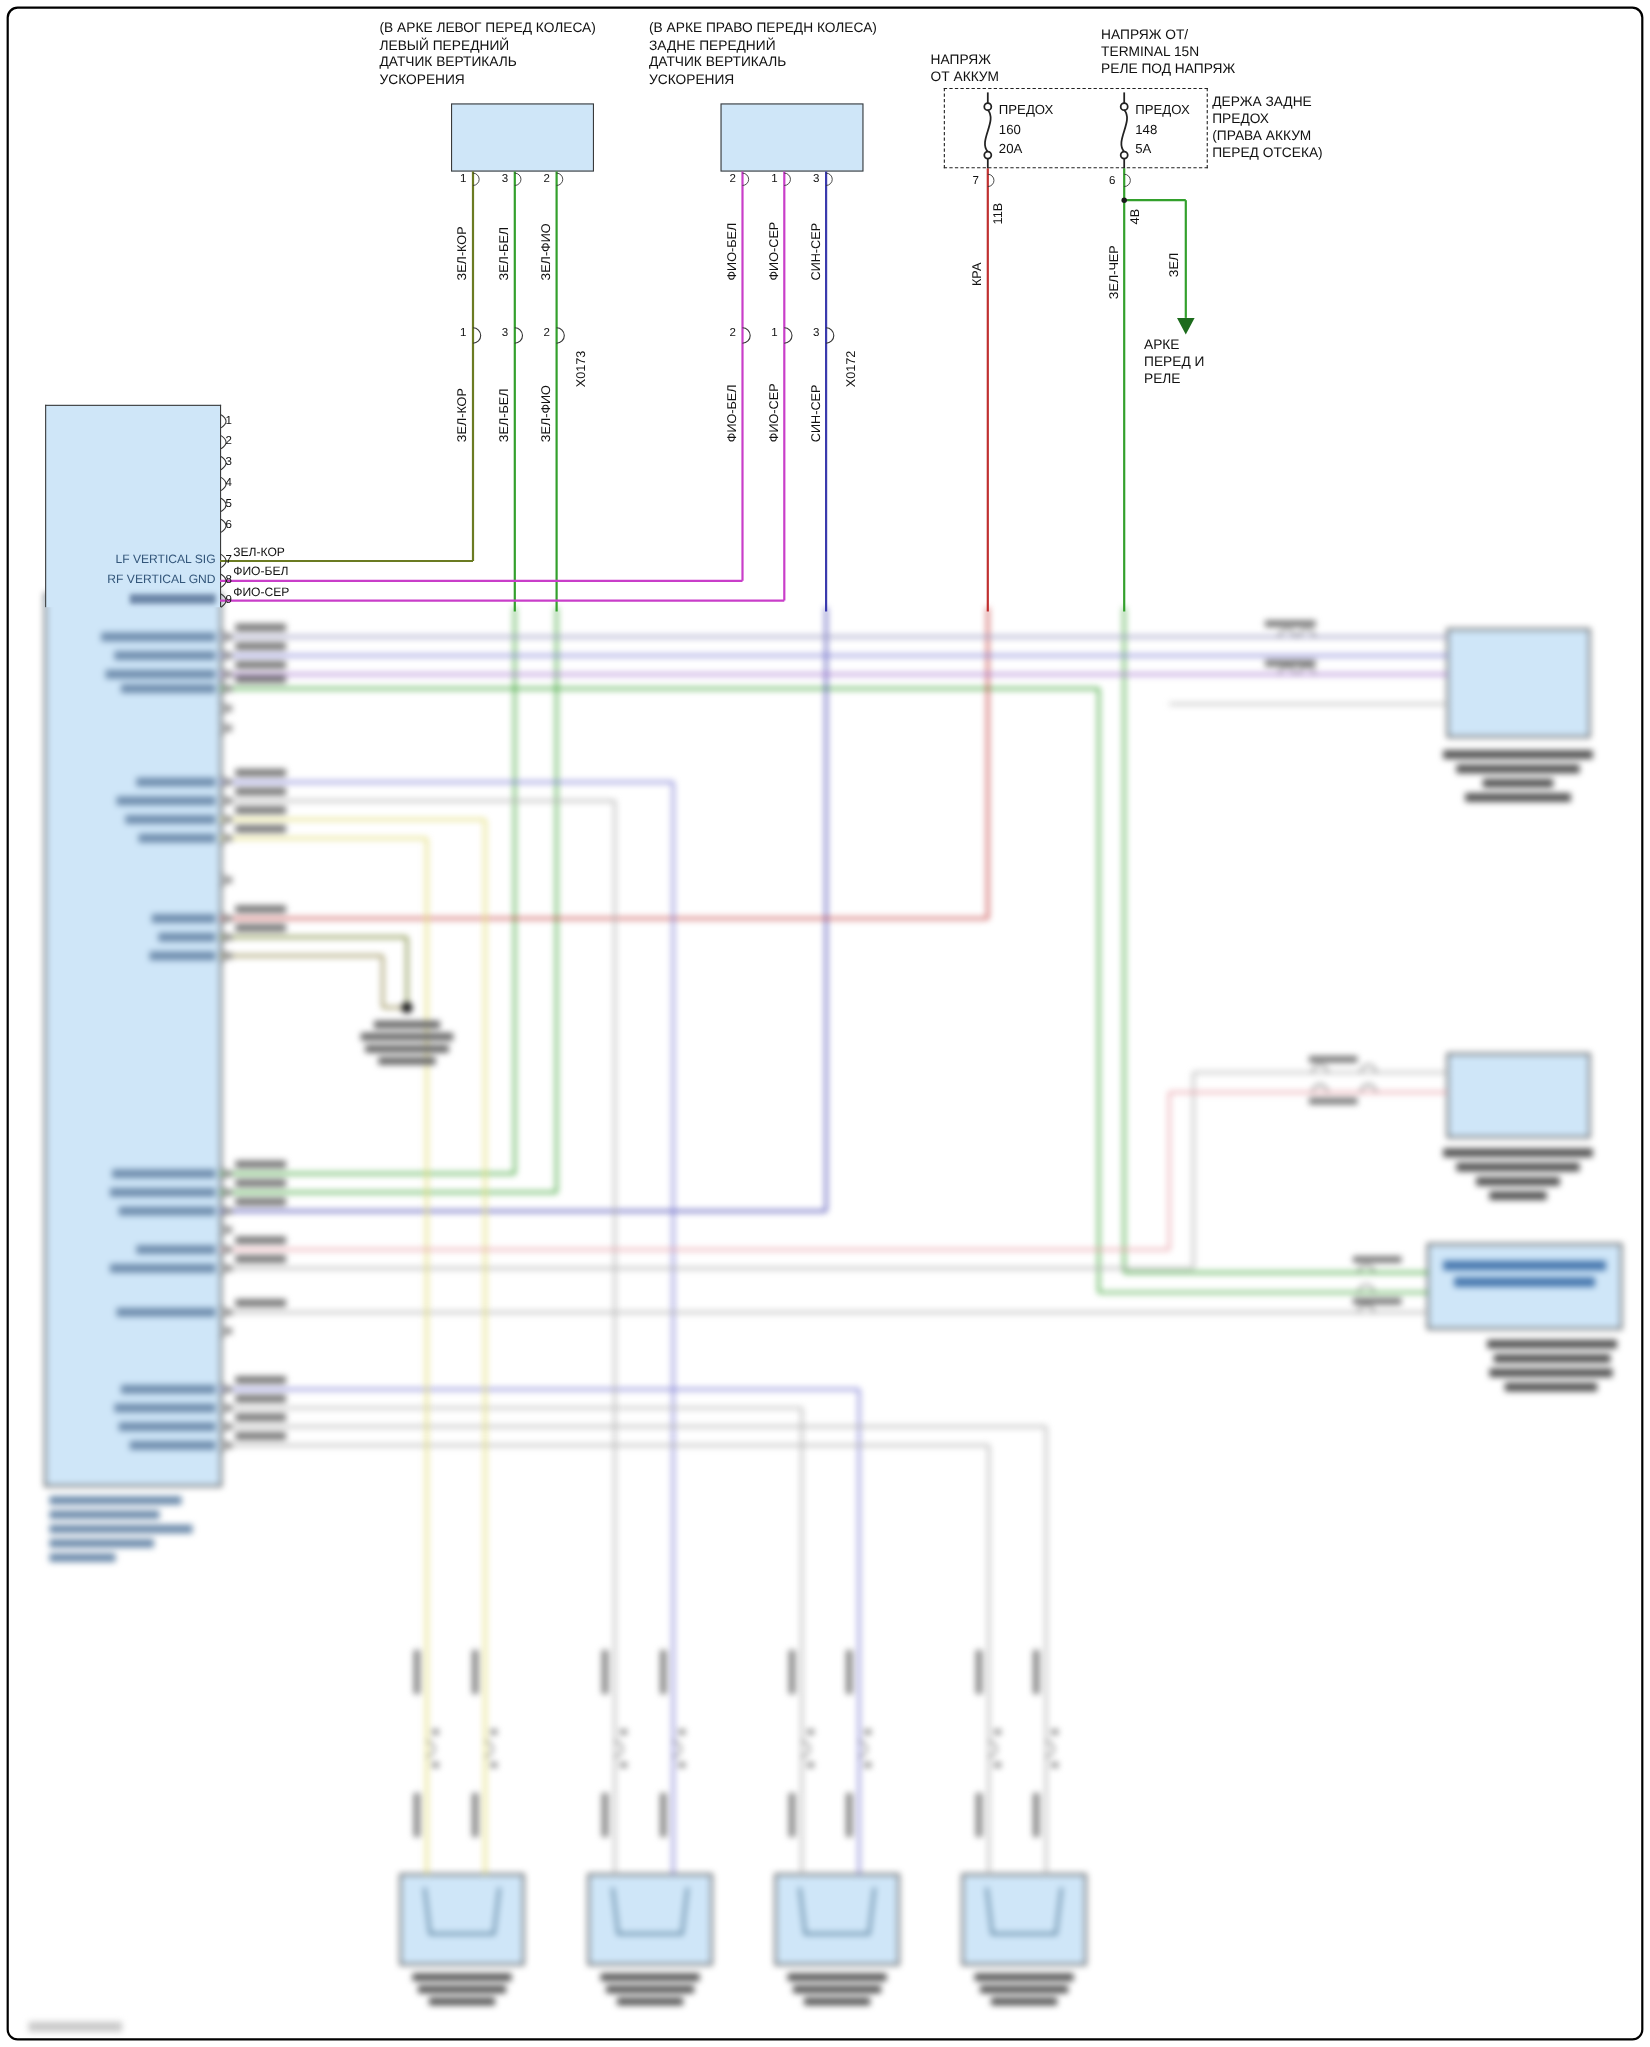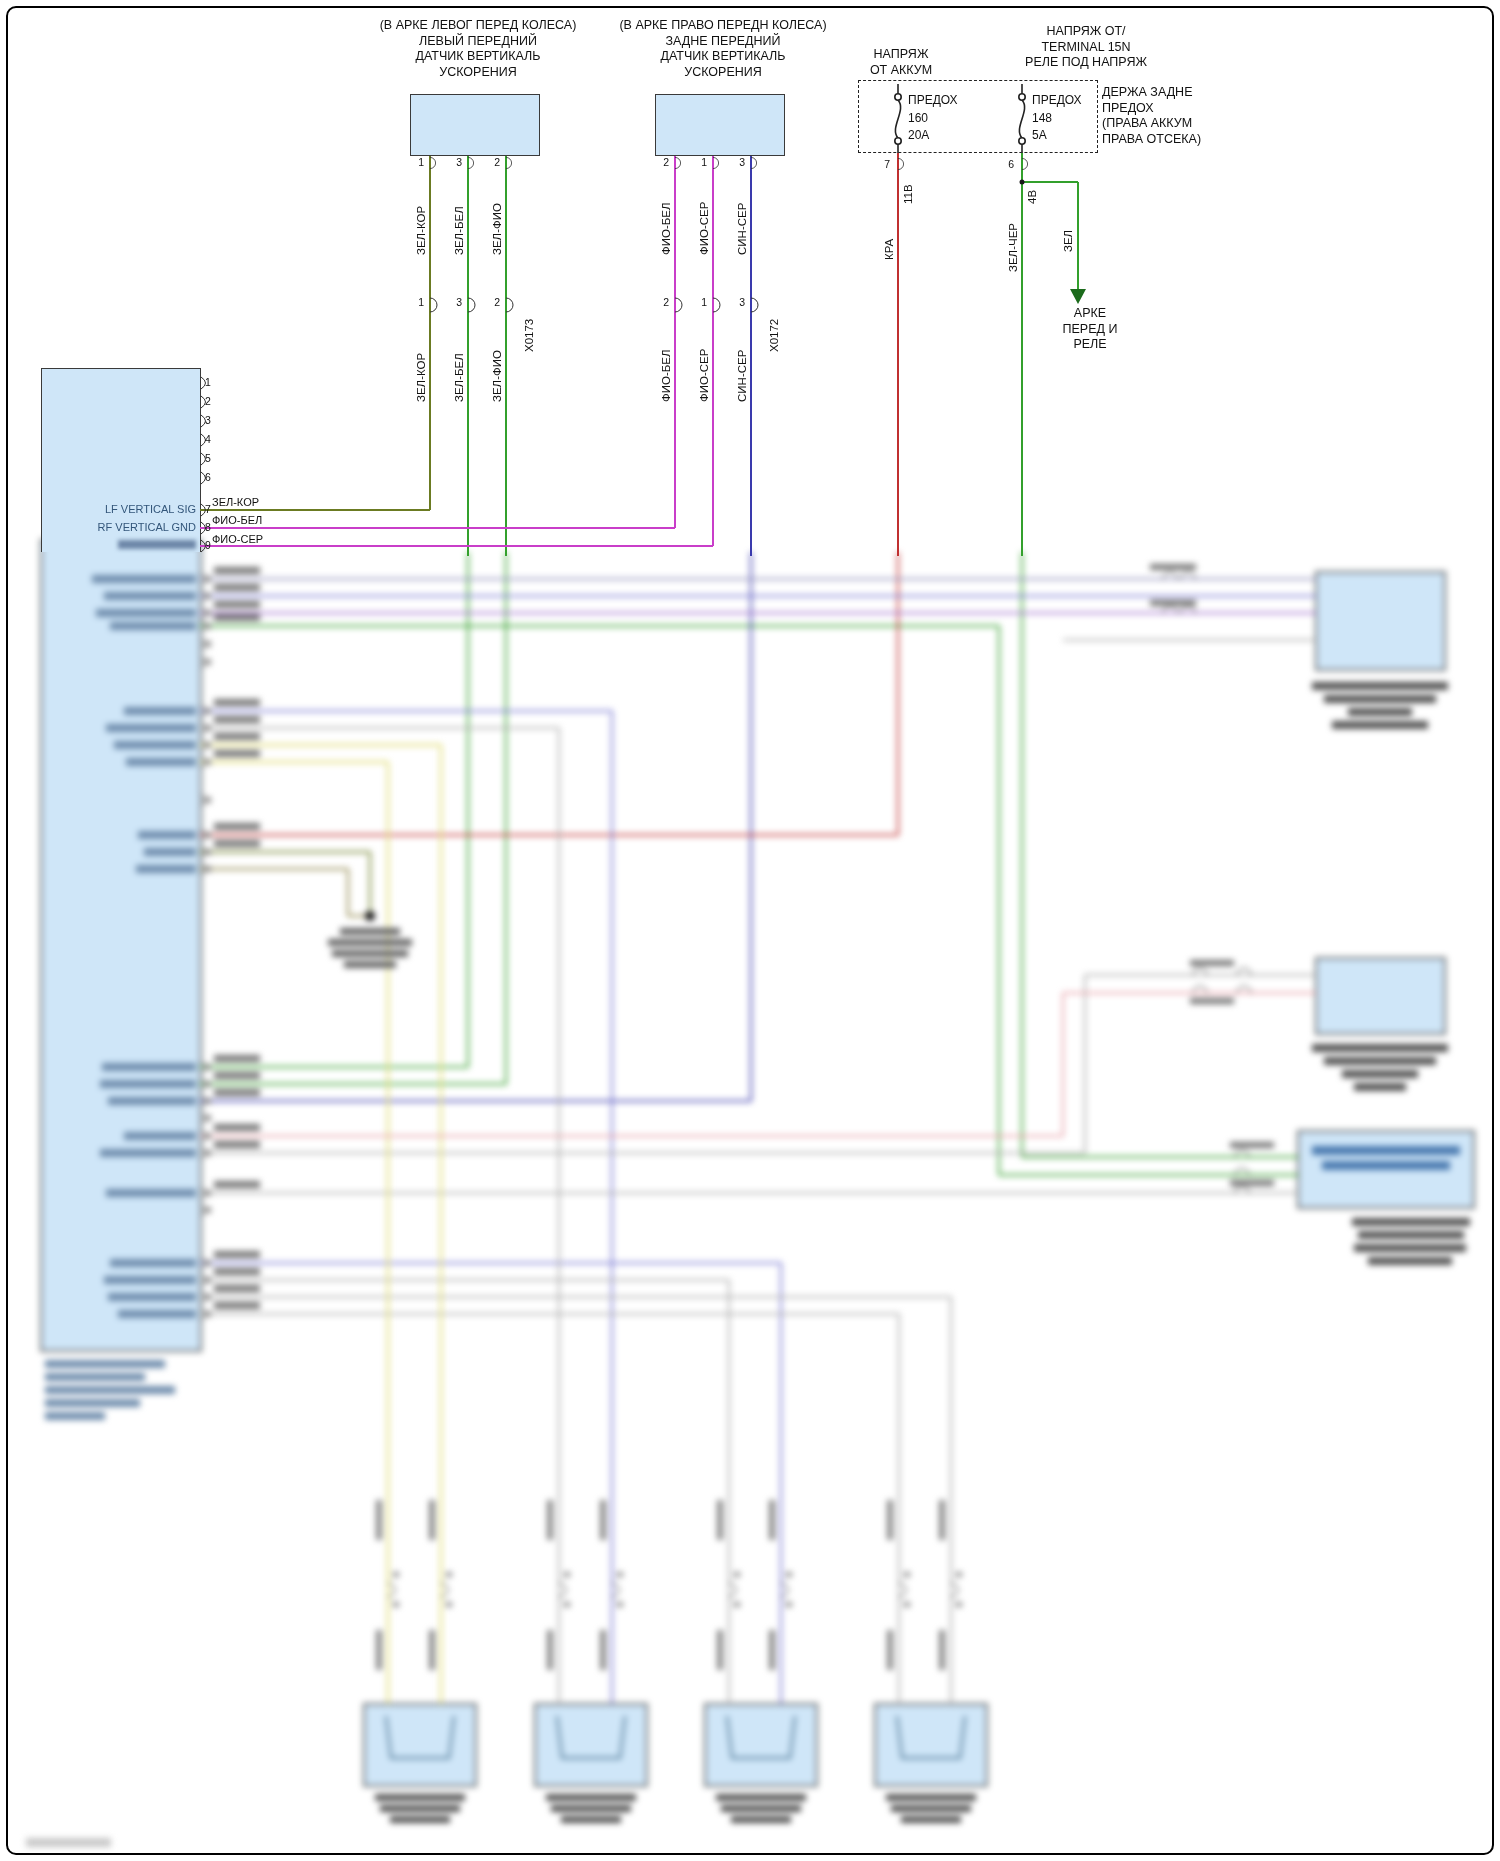--- a/index.html
+++ b/index.html
@@ -1,20 +1,20 @@
 <!DOCTYPE html>
 <html><head>
 <meta charset="utf-8">
 <style>
   html,body{margin:0;padding:0;background:#fff;font-family:"Liberation Sans",sans-serif;}
   .stage{position:relative;width:1500px;height:1861px;background:#fff;overflow:hidden;color:#111;}
   .frame{position:absolute;left:6px;top:6px;right:6px;bottom:6px;border:2px solid #000;border-radius:10px;}
   .box{position:absolute;background:#cfe6f8;border:1.6px solid #3a3a3a;box-sizing:border-box;}
   .dashedbox{position:absolute;border:1.8px dashed #222;box-sizing:border-box;}
-  .capblock{position:absolute;text-align:center;font-size:12.5px;line-height:15.5px;white-space:nowrap;}
+  .capblock{position:absolute;text-align:left;font-size:12.5px;line-height:15.5px;white-space:nowrap;}
   .capleft{text-align:left;}
   .lbl{position:absolute;font-size:11px;white-space:nowrap;}
   .rlbl{position:absolute;font-size:11px;white-space:nowrap;text-align:right;}
   .vlabel{position:absolute;font-size:11.5px;white-space:nowrap;transform:rotate(-90deg);transform-origin:left bottom;height:14px;line-height:14px;}
   .pin{position:absolute;font-size:10.5px;width:20px;text-align:right;}
   .pinl{position:absolute;font-size:10.5px;width:16px;text-align:left;}
   .blurwrap{position:absolute;left:0;top:0;width:1500px;height:1861px;filter:blur(3px);}
   .minibar{position:absolute;background:#6d87a8;filter:blur(2.2px);}
   svg{position:absolute;left:0;top:0;}
 </style>
@@ -426,21 +426,21 @@
   </div>
   <div class="capblock" style="left:1001px;top:24px;width:170px">
     <div>НАПРЯЖ ОТ/</div>
     <div>TERMINAL 15N</div>
     <div>РЕЛЕ ПОД НАПРЯЖ</div>
   </div>
   <div class="capblock capleft" style="left:1102px;top:85px;width:160px">
     <div>ДЕРЖА ЗАДНЕ</div>
     <div>ПРЕДОХ</div>
     <div>(ПРАВА АККУМ</div>
-    <div>ПРАВА ОТСЕКА)</div>
+    <div>ПЕРЕД ОТСЕКА)</div>
   </div>
   <div class="capblock capleft" style="left:908px;top:92px;width:80px;line-height:17.5px;font-size:12px">
     <div>ПРЕДОХ</div>
     <div>160</div>
     <div>20A</div>
   </div>
   <div class="capblock capleft" style="left:1032px;top:92px;width:80px;line-height:17.5px;font-size:12px">
     <div>ПРЕДОХ</div>
     <div>148</div>
     <div>5A</div>

